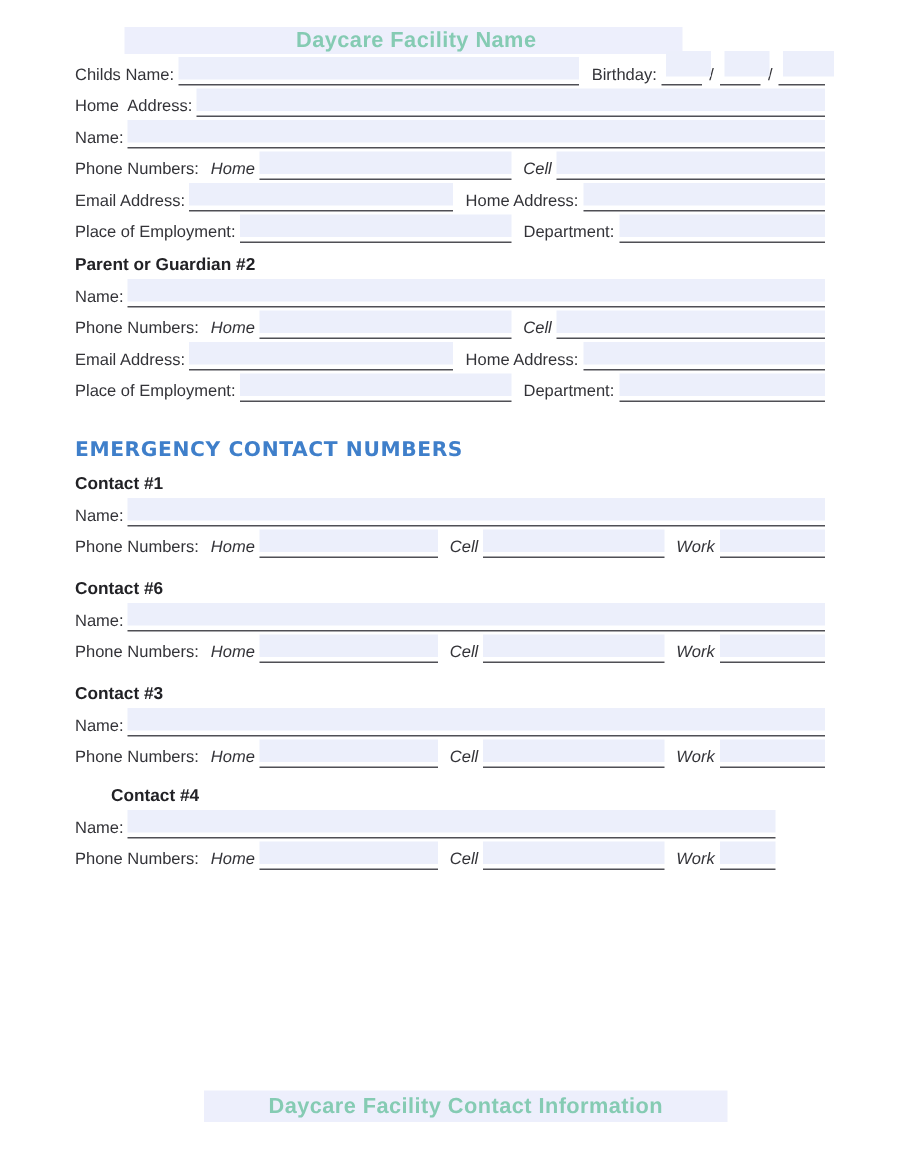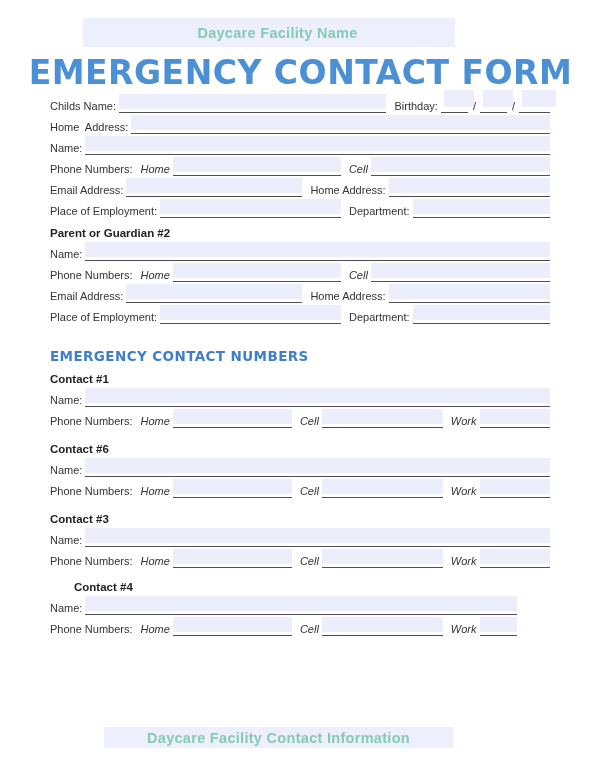--- a/index.html
+++ b/index.html
@@ -7,21 +7,21 @@
   .page {
     width:601px; height:767px; background:#ffffff; position:relative;
     font-family:"Liberation Sans", sans-serif; color:#333338; overflow:hidden;
   }
   .content { padding:0 51px 0 50px; }
 
   
   .band {
     background:#edeffc; display:flex; align-items:center; justify-content:center;
   }
-  .band-top { width:372px; height:29px; margin:18px 0 0 83px;padding-left:17px; }
+  .band-top { width:372px; height:18px; margin:18px 0 0 83px;padding-left:17px; }
   .band-text {
     color:#85cbb3; font-weight:bold; font-size:14.5px; letter-spacing:.3px;
     white-space:pre;
   }
 
   
   .title {
     margin-top:7px; text-align:center; color:#4b90d5; font-weight:bold;
     font-size:33px; letter-spacing:.5px; line-height:38px;
     font-family:"DejaVu Sans","Liberation Sans",sans-serif;
@@ -70,33 +70,32 @@
   .w-bday-last { width:31px; }
   .w-phome { width:168px; }
   .w-email { width:176px; }
   .w-emp   { width:181px; }
   .w-chome { width:119px; }
   .w-ccell { width:121px; }
   .c4-trim { margin-right:33px; }
 
   
   .band-bottom {
-    position:absolute; left:104px; top:727px; width:349px; height:21px;
+    position:absolute; left:136px; top:727px; width:349px; height:21px;
   }
 </style>
 </head>
 <body>
 
 <div class="page">
 
   <div class="band band-top">
     <span class="band-text">Daycare Facility Name</span>
   </div>
 
-  <div class="title">EMERGENCY CONTACT FORM</div>
 
   <div class="content">
 
 
     <div class="row">
       <span class="lbl">Childs Name:</span>
       <span class="blank hl w-child-name"></span>
       <span class="lbl">Birthday:</span>
       <span class="blank hl-raised w-bday"></span>
       <span class="slash">/</span>

